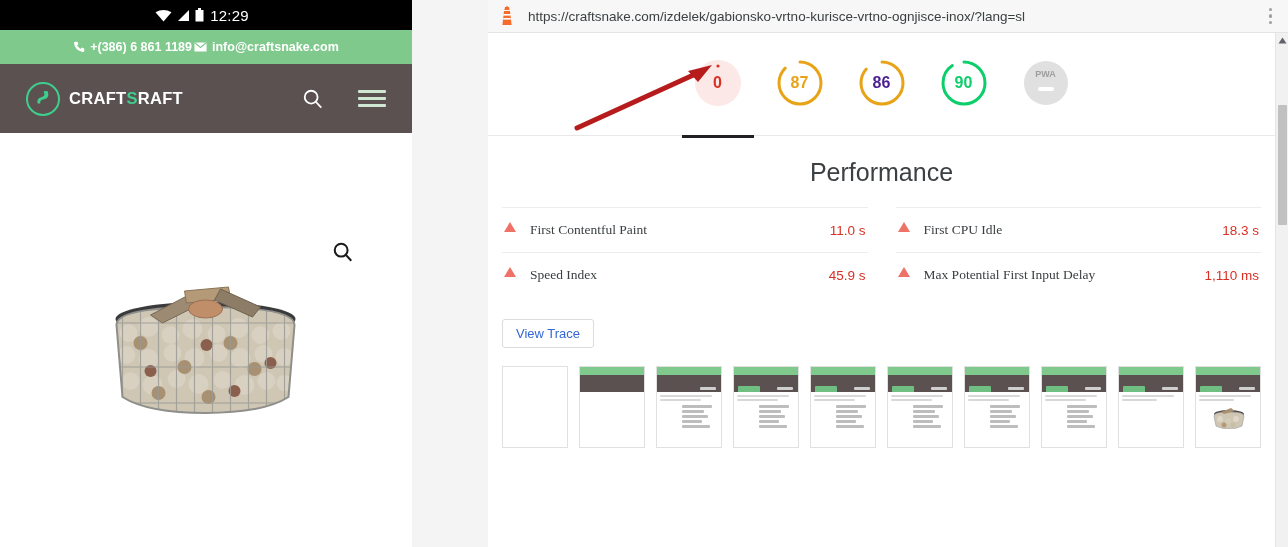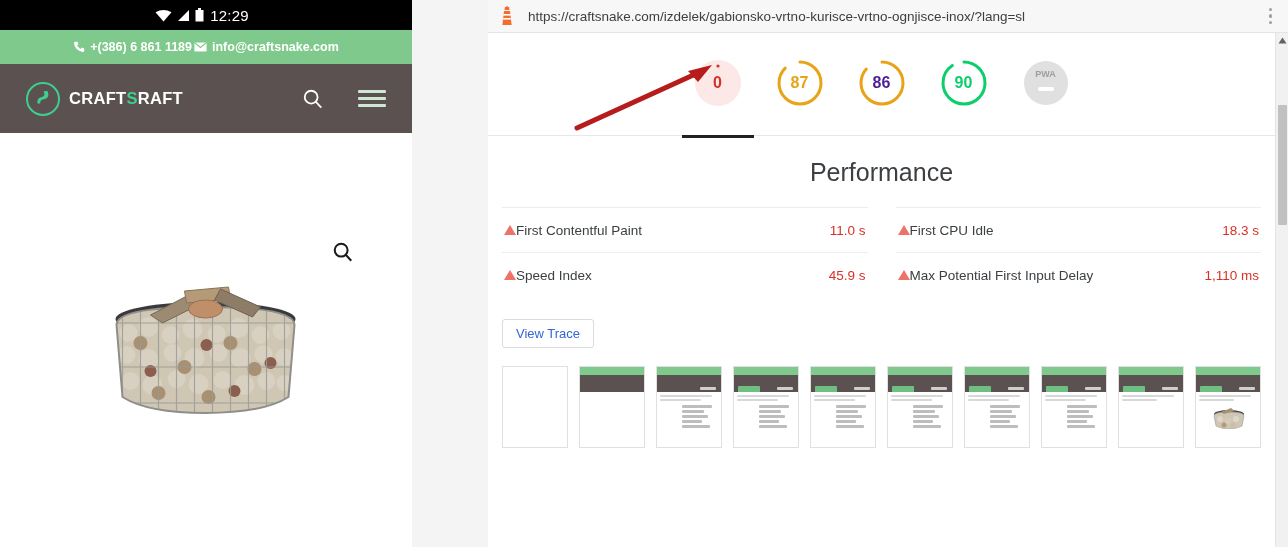--- a/index.html
+++ b/index.html
@@ -83,21 +83,21 @@
   .toggle .half.off { background: #e8eaed; }
   .bar-row { display: flex; flex-direction: column; gap: 3px; align-items: flex-start; }
   .bar-row i { display: block; height: 3px; border-radius: 2px; }
 
   .metrics-grid { display: flex; padding: 0 14px; gap: 28px; }
   .metrics-col { flex: 1; }
   .metric {
     display: flex; align-items: center; justify-content: space-between;
     border-top: 1px solid #ededed; height: 45px; padding: 0 2px;
   }
-  .metric-left { display: flex; align-items: center; gap: 0; }
+  .metric-left { display: flex; gap: 14px; font-family: Liberation Serif, serif; }
   .metric-name { font-size: 13.5px; color: #3c4043; }
   .metric-val { font-size: 13.5px; color: #d93025; }
   .tri {
     width: 0; height: 0; border-left: 6px solid transparent; border-right: 6px solid transparent;
     border-bottom: 10px solid #ef7268;
   }
 
   .view-trace {
     margin: 22px 0 0 14px; display: inline-block; padding: 6px 13px;
     border: 1px solid #dadce0; border-radius: 3px; background: #ffffff;

